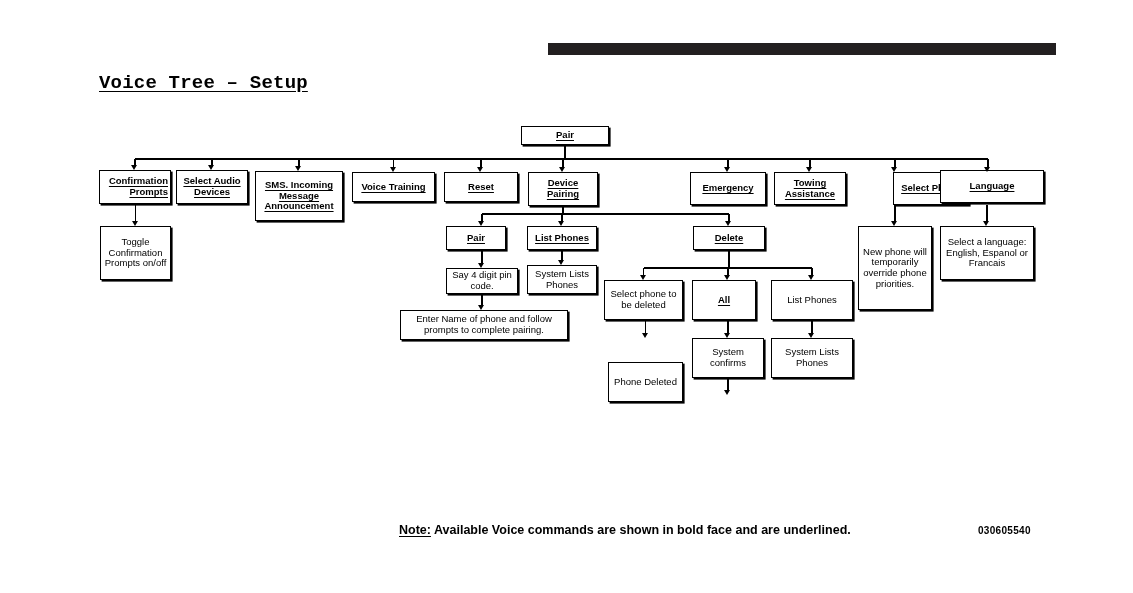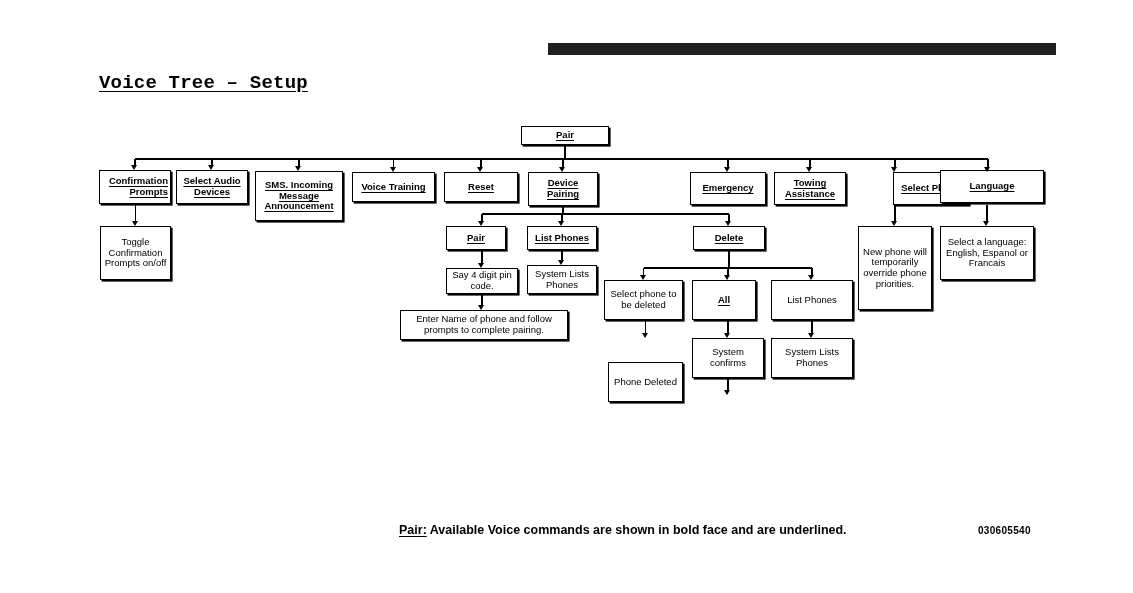--- a/index.html
+++ b/index.html
@@ -187,15 +187,15 @@
     <div class="vline" style="left: 811.3px; top: 268px; height: 6.5px;"></div>
     <div class="arrow" style="left: 808.4px; top: 274.5px;"></div>
     <div class="vline" style="left: 644.8px; top: 320px; height: 12.5px;"></div>
     <div class="arrow" style="left: 641.9px; top: 332.5px;"></div>
     <div class="vline" style="left: 727.3px; top: 320px; height: 12.5px;"></div>
     <div class="arrow" style="left: 724.4px; top: 332.5px;"></div>
     <div class="vline" style="left: 811.3px; top: 320px; height: 12.5px;"></div>
     <div class="arrow" style="left: 808.4px; top: 332.5px;"></div>
     <div class="vline" style="left: 727.3px; top: 378px; height: 11.5px;"></div>
     <div class="arrow" style="left: 724.4px; top: 389.5px;"></div>
-    <div class="footnote" style="left: 399px; top: 523px;"><span class="u">Pair:</span><span> Available Voice commands are shown in bold face and are underlined.</span></div>
+    <div class="footnote" style="left: 399px; top: 523px;"><span class="u">Note:</span><span> Available Voice commands are shown in bold face and are underlined.</span></div>
     <div class="partcode" style="left: 978px; top: 525px;">030605540</div>
   </div>
 
 </body></html>

